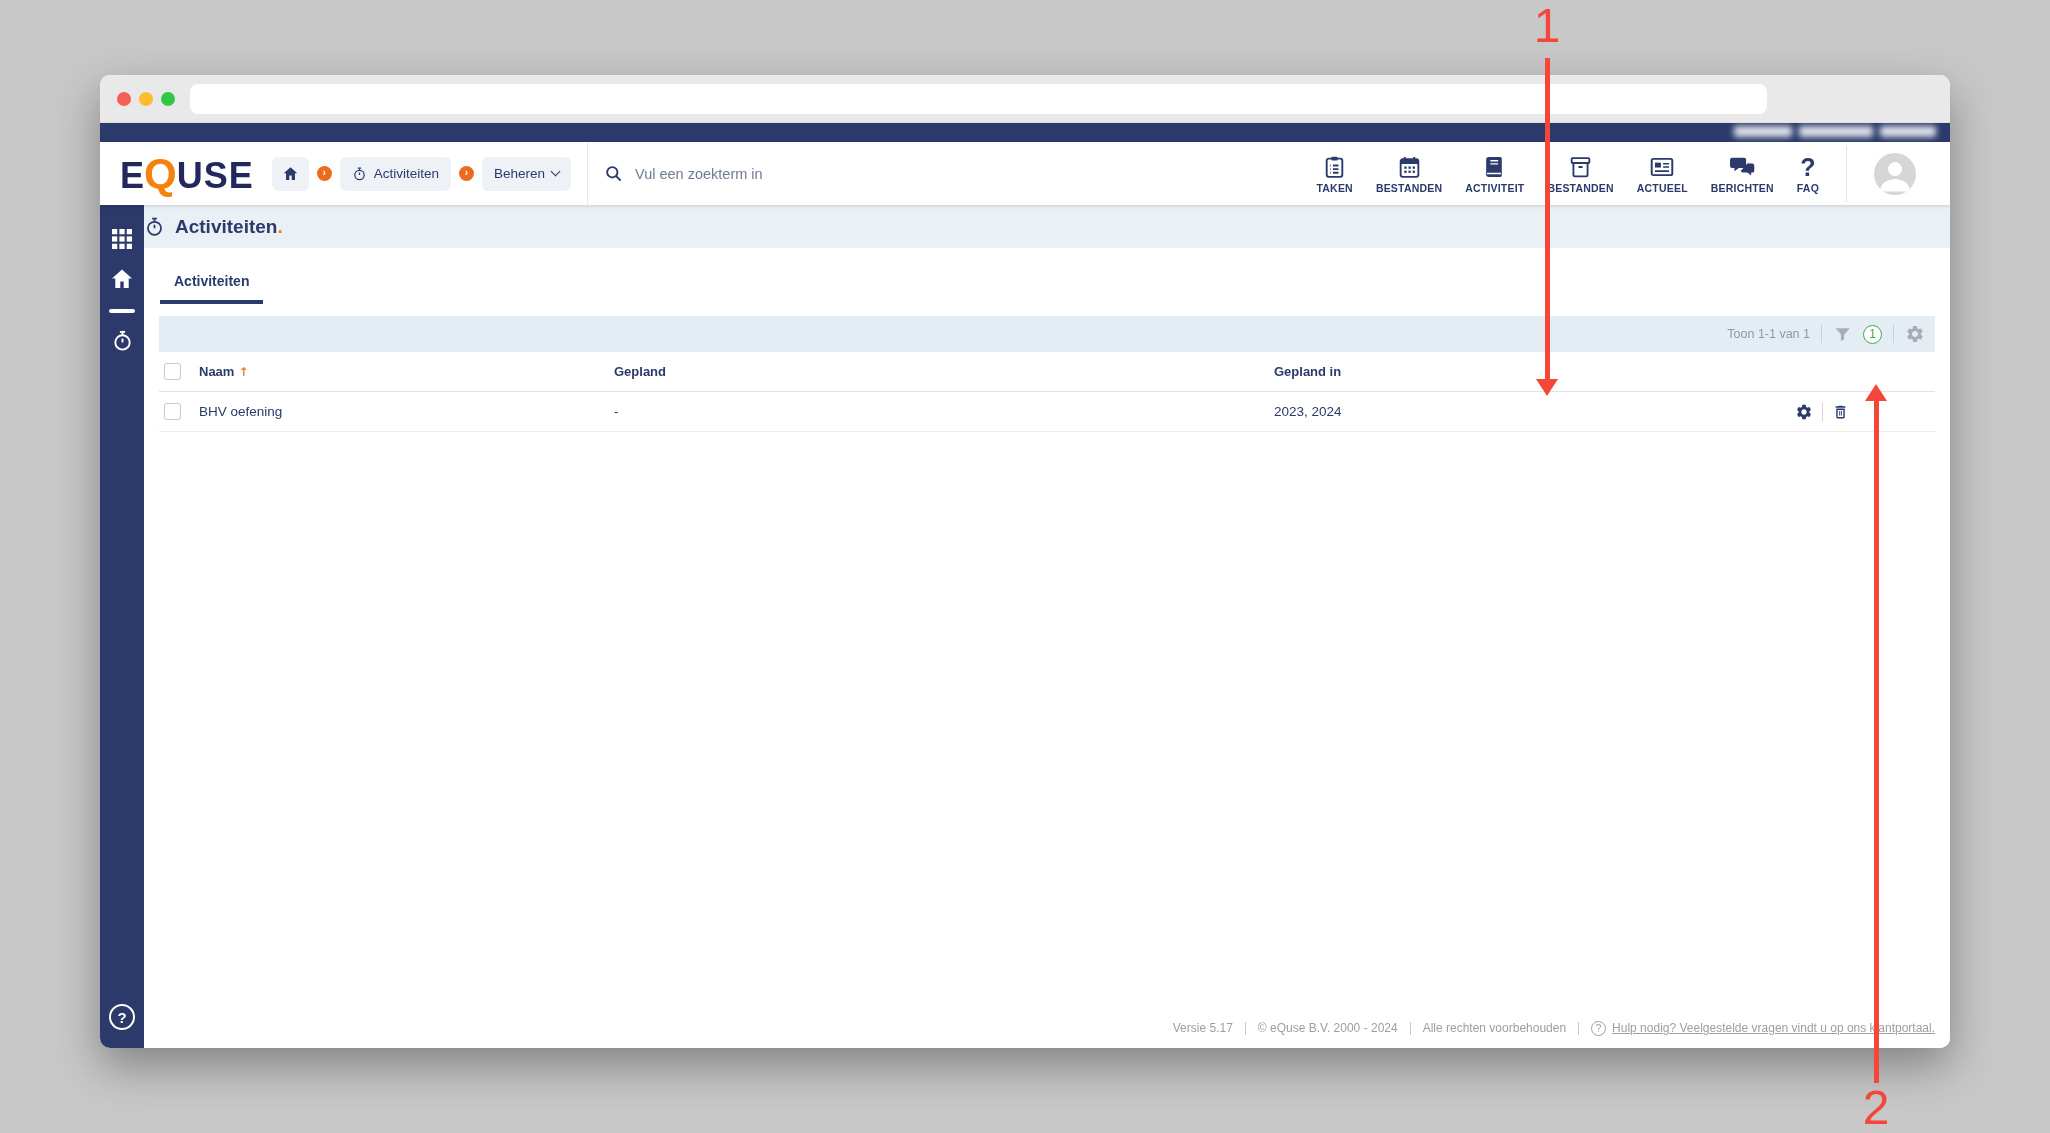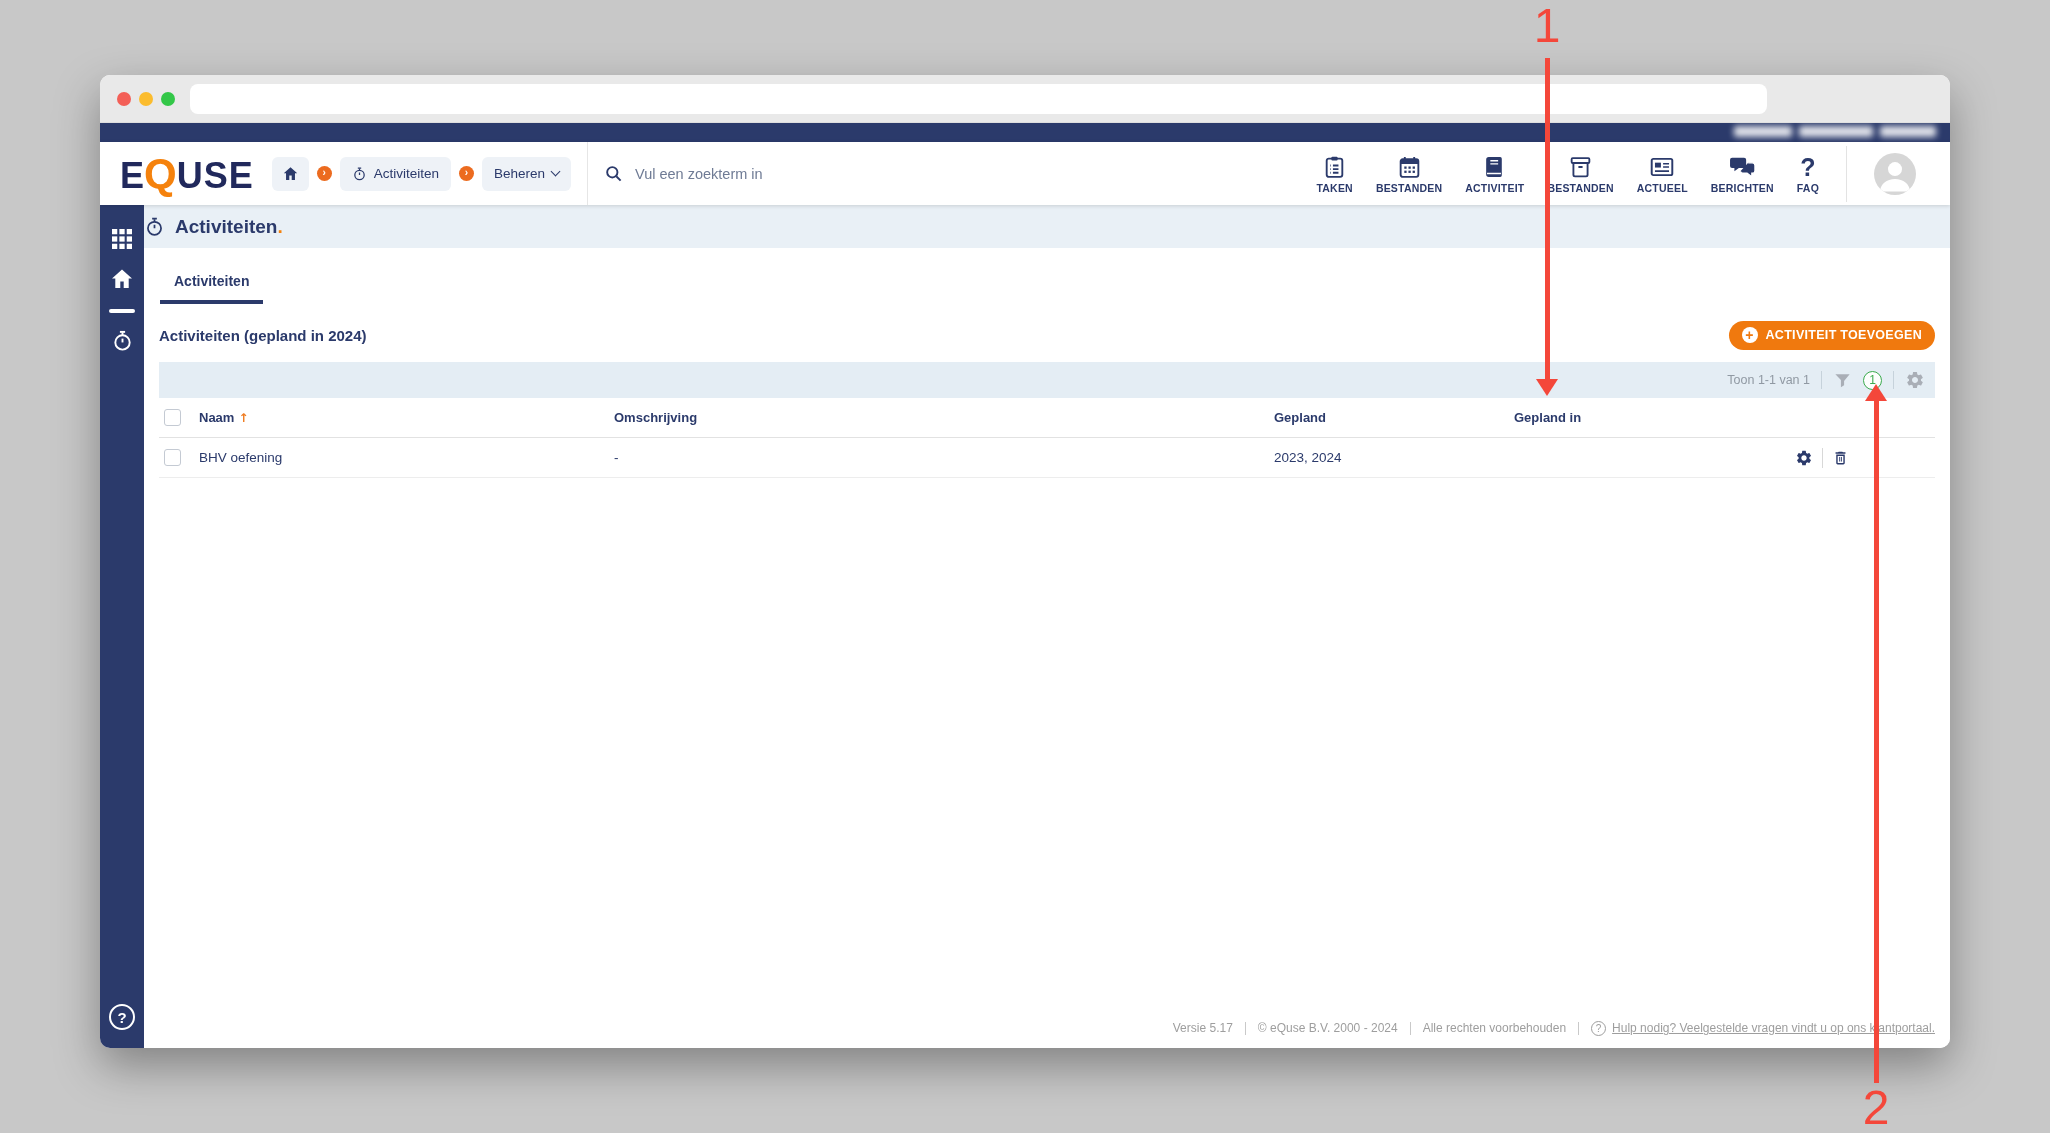--- a/index.html
+++ b/index.html
@@ -307,27 +307,20 @@
           </svg>
           <div class="page-title"><span>Activiteiten</span><span class="dot">.</span></div>
         </div>
 
         <div class="tab-row">
           <div class="tab">Activiteiten</div>
         </div>
 
         <div class="content">
 
-          <div class="section-head">
-            <div class="section-title">Activiteiten (gepland in 2024)</div>
-            <button class="add-btn">
-              <span class="plus-circle">+</span>
-              <span>ACTIVITEIT TOEVOEGEN</span>
-            </button>
-          </div>
 
           <div class="toolbar">
             <span class="shown">Toon 1-1 van 1</span>
             <span class="tb-sep"></span>
             <button class="icon-btn">
               <svg width="19" height="19" viewBox="0 0 24 24">
                 <path d="M3 4h18l-7 8.5V18l-4 2.5v-9L3 4z" fill="#a9aeb6"></path>
               </svg>
             </button>
             <span class="badge">1</span>
@@ -337,21 +330,20 @@
                 <path fill="#a9aeb6" d="M19.14 12.94c.04-.3.06-.61.06-.94 0-.32-.02-.64-.07-.94l2.03-1.58a.49.49 0 00.12-.61l-1.92-3.32a.488.488 0 00-.59-.22l-2.39.96c-.5-.38-1.03-.7-1.62-.94l-.36-2.54a.484.484 0 00-.48-.41h-3.84c-.24 0-.43.17-.47.41l-.36 2.54c-.59.24-1.13.57-1.62.94l-2.39-.96a.488.488 0 00-.59.22L2.74 8.87c-.12.21-.08.47.12.61l2.03 1.58c-.05.3-.09.63-.09.94s.02.64.07.94l-2.03 1.58a.49.49 0 00-.12.61l1.92 3.32c.12.22.37.29.59.22l2.39-.96c.5.38 1.03.7 1.62.94l.36 2.54c.05.24.24.41.48.41h3.84c.24 0 .44-.17.47-.41l.36-2.54c.59-.24 1.13-.56 1.62-.94l2.39.96c.22.08.47 0 .59-.22l1.92-3.32a.49.49 0 00-.12-.61l-2.01-1.58zM12 15.6c-1.98 0-3.6-1.62-3.6-3.6s1.62-3.6 3.6-3.6 3.6 1.62 3.6 3.6-1.62 3.6-3.6 3.6z"></path>
               </svg>
             </button>
           </div>
 
           <div class="grid-row table-head">
             <div>
                 <span class="checkbox" style="display:block"></span>
               </div>
             <div class="th"><span>Naam</span><span class="sort">↑</span></div>
-            <div class="th">Omschrijving</div>
             <div class="th">Gepland</div>
             <div class="th">Gepland in</div>
             <div></div>
           </div>
 
           <div class="grid-row table-row">
             <div>
                 <span class="checkbox" style="display:block"></span>
               </div>
             <div class="td">BHV oefening</div>

